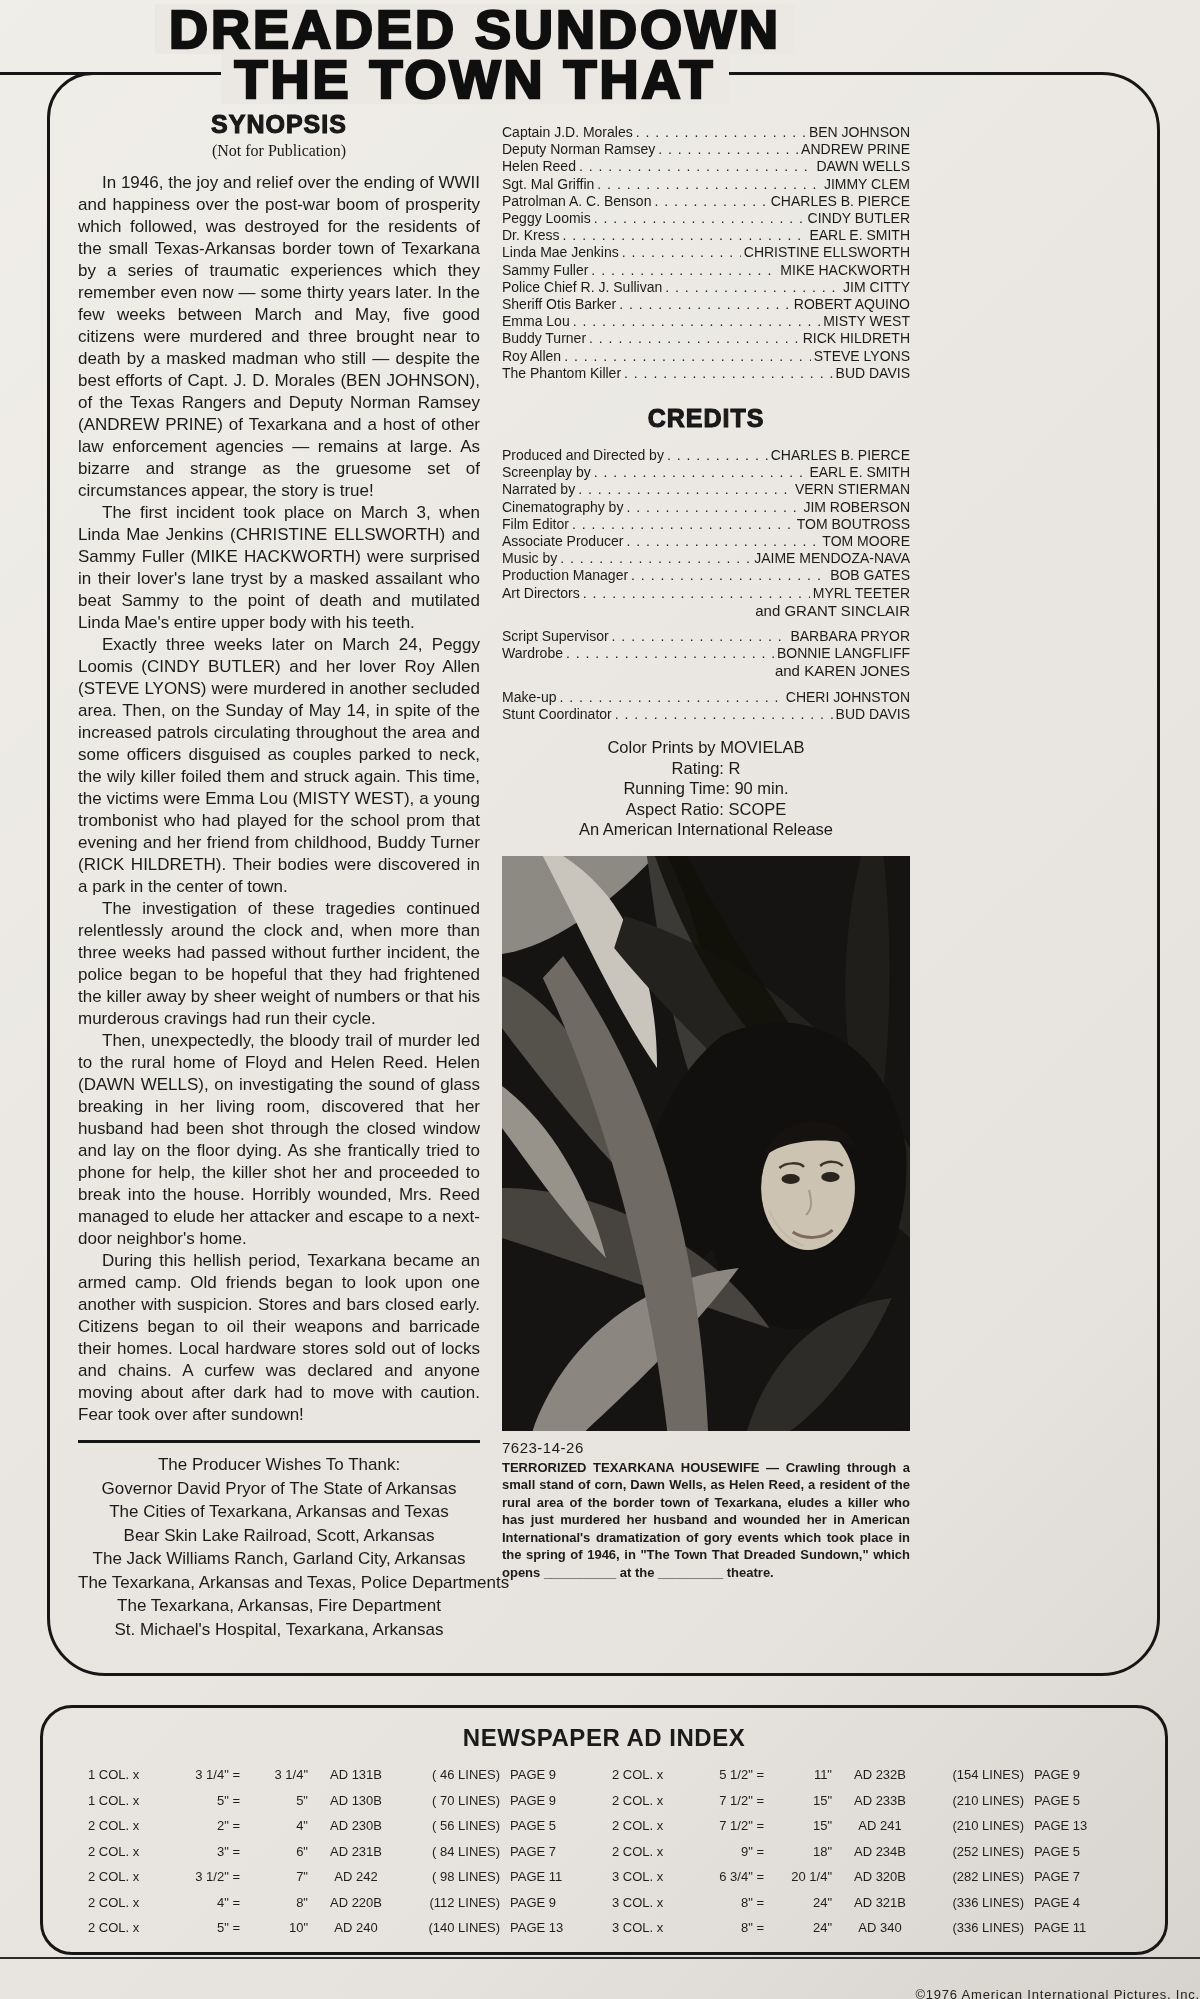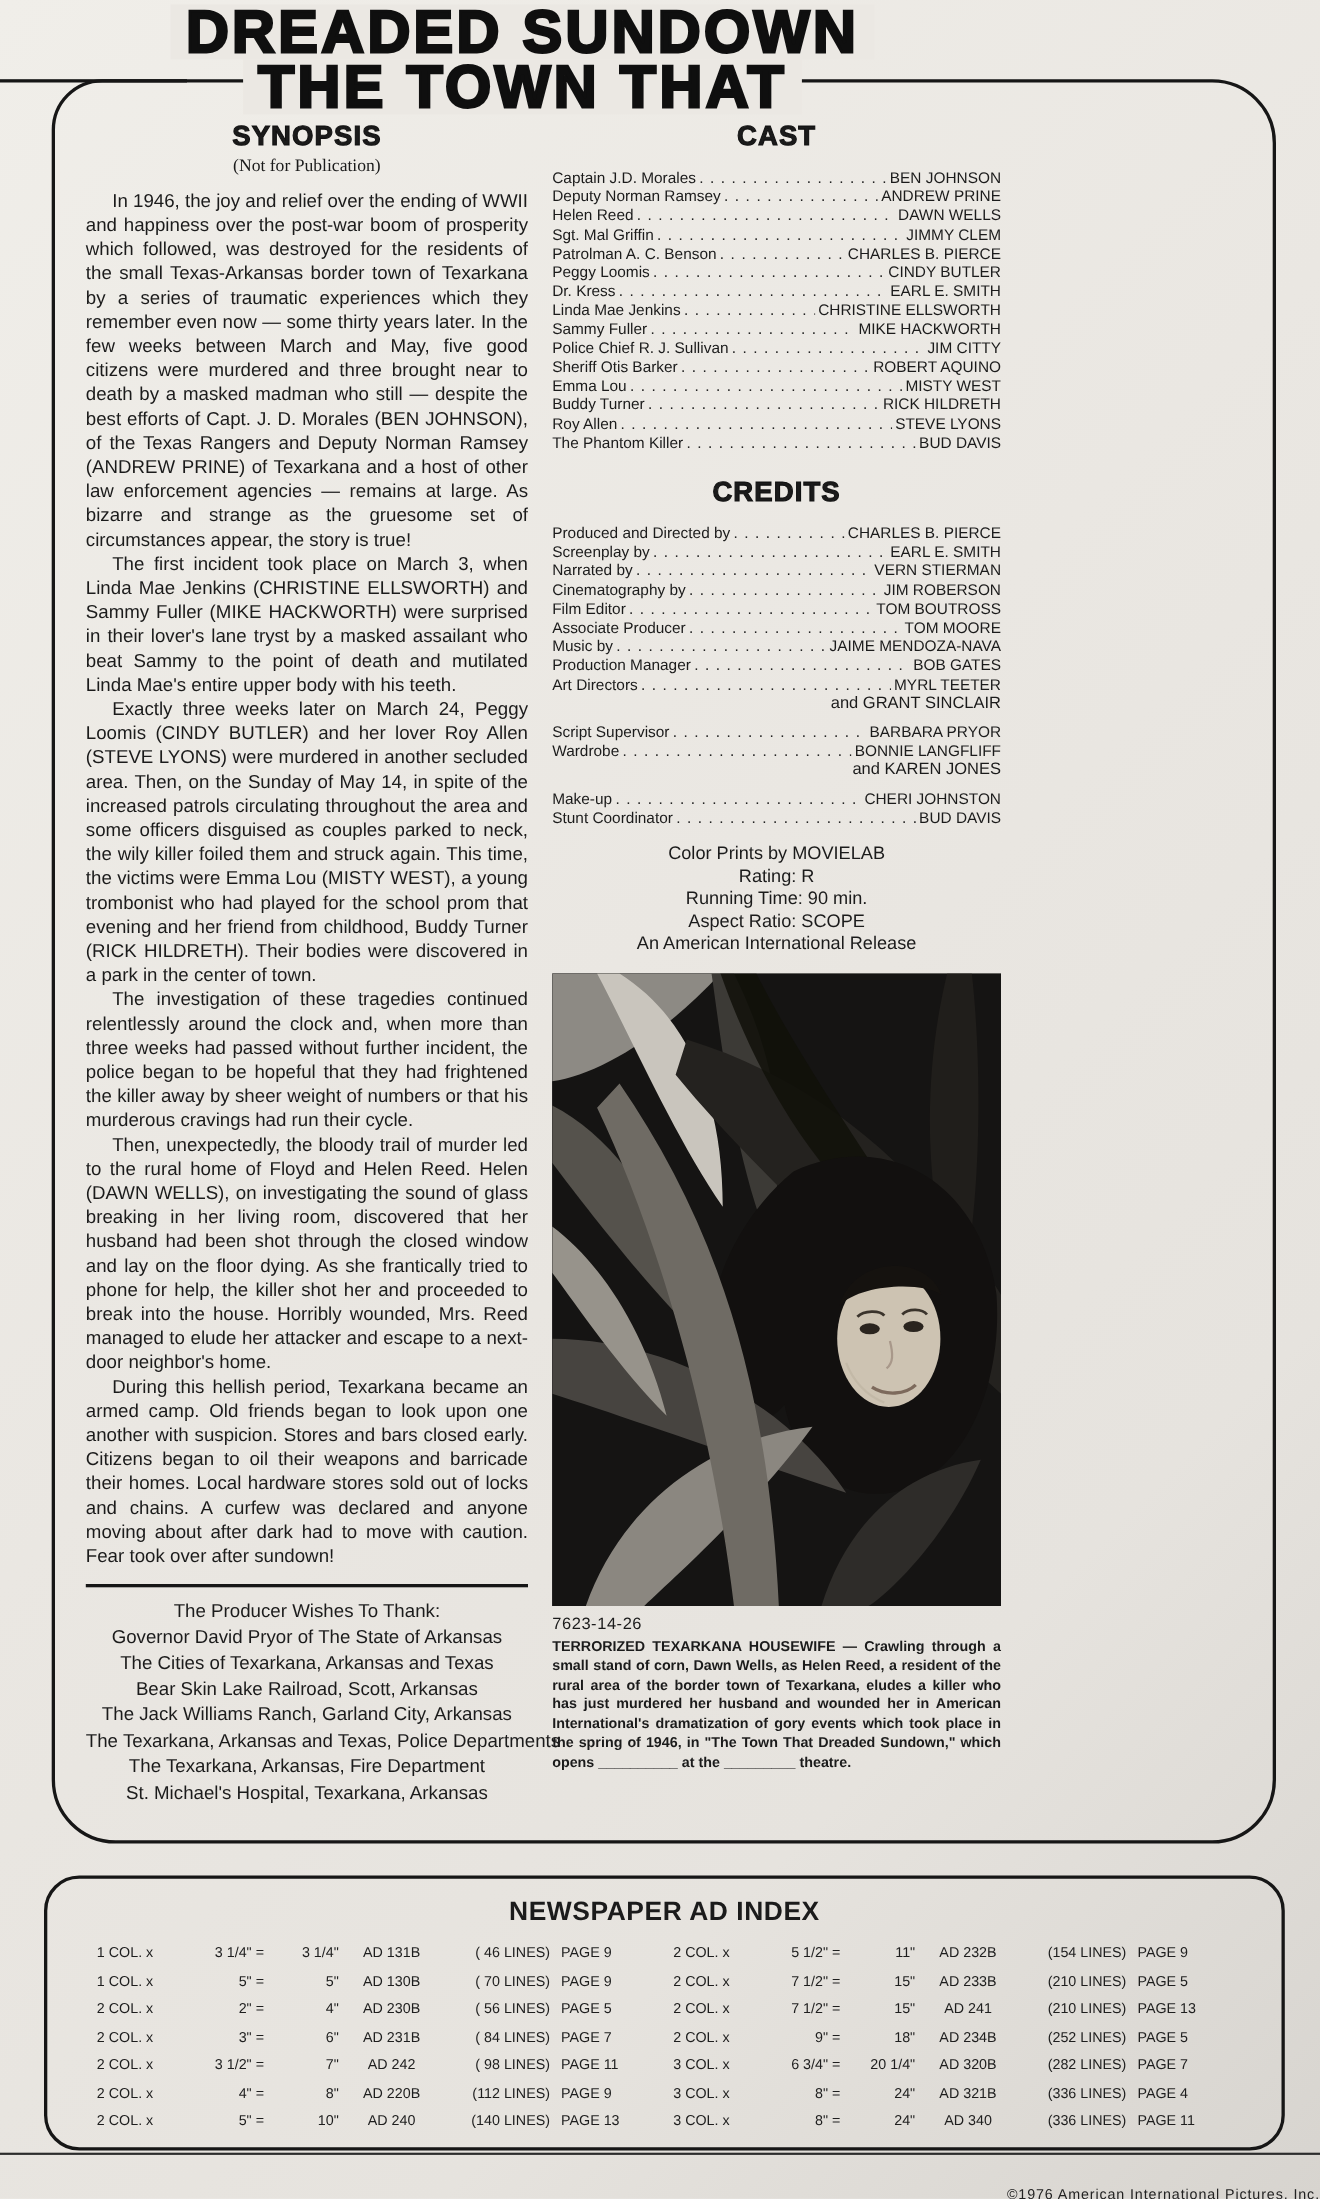--- a/index.html
+++ b/index.html
@@ -98,21 +98,20 @@
           <div class="thanks-line">Bear Skin Lake Railroad, Scott, Arkansas</div>
           <div class="thanks-line">The Jack Williams Ranch, Garland City, Arkansas</div>
           <div class="thanks-line">The Texarkana, Arkansas and Texas, Police Departments</div>
           <div class="thanks-line">The Texarkana, Arkansas, Fire Department</div>
           <div class="thanks-line">St. Michael's Hospital, Texarkana, Arkansas</div>
         </div>
     </div>
   </div>
 
   <div class="col-right">
-    <h2 class="sec-head">CAST</h2>
     <div class="list">
         <div class="lrow">
           <span class="role">Captain J.D. Morales</span>
           <span class="dots"></span>
           <span class="val">BEN JOHNSON</span>
         </div>
         <div class="lrow">
           <span class="role">Deputy Norman Ramsey</span>
           <span class="dots"></span>
           <span class="val">ANDREW PRINE</span>

